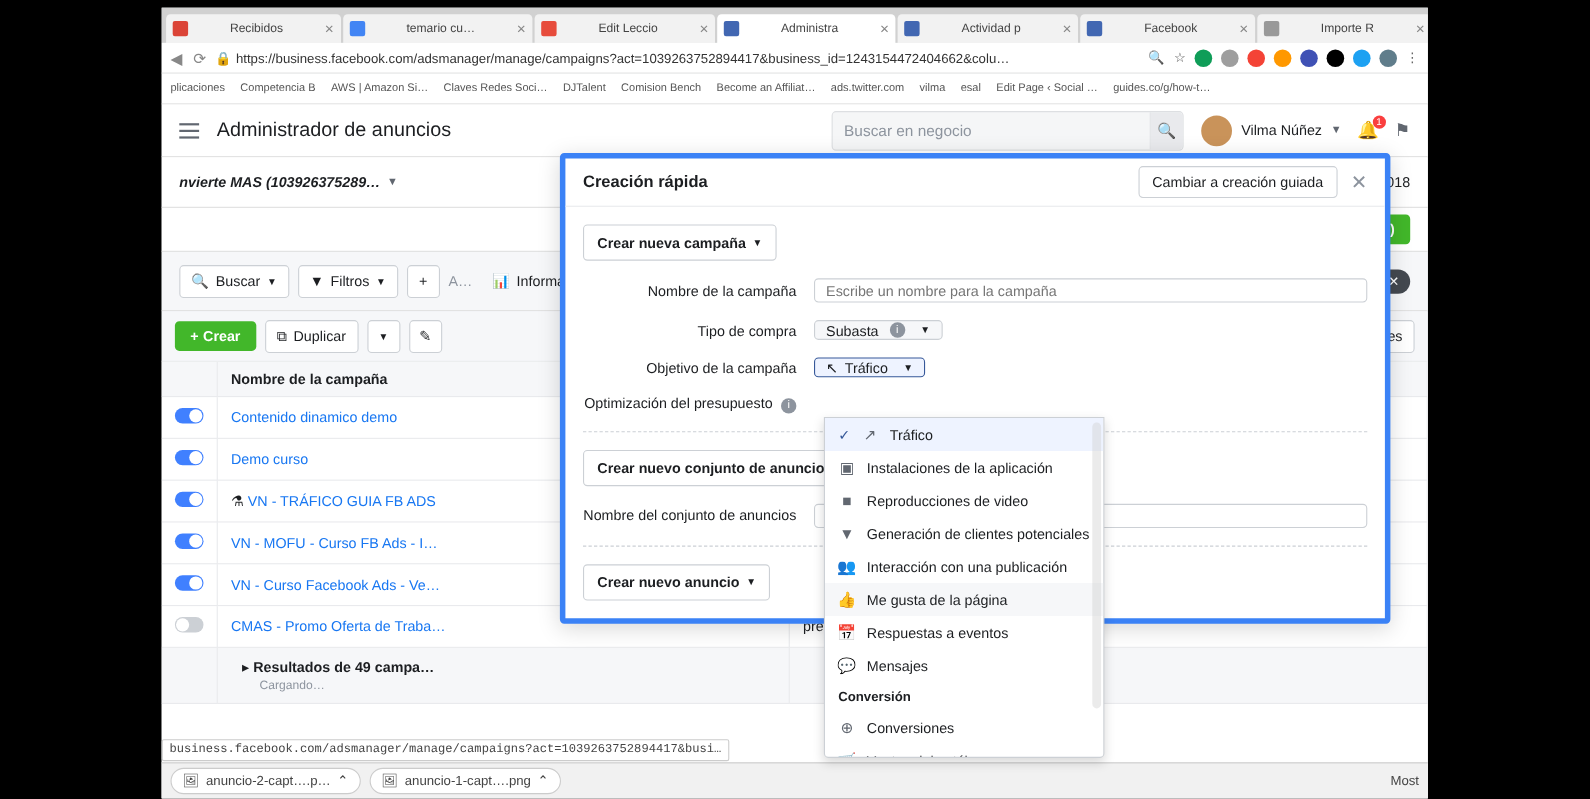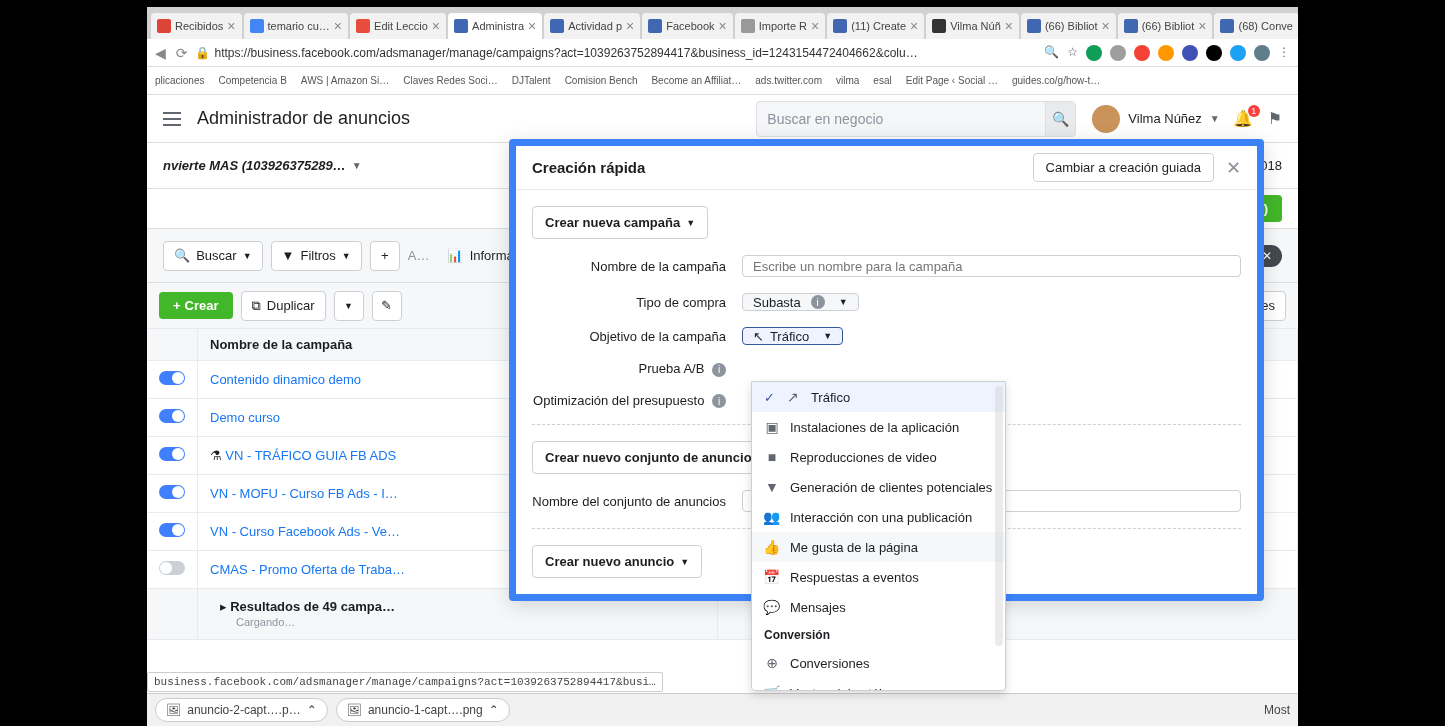--- a/index.html
+++ b/index.html
@@ -1,21 +1,21 @@
 <!DOCTYPE html>
 <html><head>
 <meta charset="utf-8">
 <style>
   * { box-sizing: border-box; margin: 0; padding: 0; font-family: Helvetica, Arial, sans-serif; }
   body { background: #000; width: 1445px; height: 726px; overflow: hidden; position: relative; }
   .screen { position: absolute; top: 7px; left: 147px; width: 1151px; height: 719px; background: #f6f7f9; }
 
   
   .tabs-bar { height: 32px; background: #d1d1d1; display: flex; align-items: flex-end; padding: 0 4px; font-size: 11px; overflow: hidden; }
-  .tab { height: 26px; background: #f2f2f2; border-radius: 4px 4px 0 0; display: flex; align-items: center; padding: 0 6px; margin-right: 2px; color: #444; white-space: nowrap; flex: 0 0 auto; }
+  .tab { height: 26px; background: #f2f2f2; border-radius: 4px 4px 0 0; display: flex; align-items: center; padding: 0 6px; margin-right: 2px; color: #444; white-space: nowrap; flex: 0 0 auto; gap: 34px; }
   .tab.active { background: #fff; }
   .tab .fav { width: 14px; height: 14px; margin-right: 4px; background: #4267b2; border-radius: 2px; display:inline-block;}
   .tab .fav.mail{background:#db4437;}
   .tab .fav.doc{background:#4285f4;}
   .tab .fav.red{background:#e74c3c;}
   .tab .fav.grey{background:#999;}
   .tab .fav.black{background:#333;}
   .tab .close { margin-left: 4px; color: #888; font-size: 14px; cursor: pointer;}
   
   .addr-bar { height: 28px; background: #fff; border-bottom: 1px solid #ddd; display: flex; align-items: center; padding: 0 8px; font-size: 12px; color: #555; }
@@ -62,21 +62,21 @@
   th{background:#f6f7f9;text-align:left;padding:8px 12px;border-bottom:1px solid #e9eaed;border-right:1px solid #e9eaed;color:#1c1e21;font-weight:600;}
   td{padding:10px 12px;border-bottom:1px solid #e9eaed;border-right:1px solid #e9eaed;color:#1c1e21;}
   .toggle{width:26px;height:14px;background:#4080ff;border-radius:7px;position:relative;display:inline-block;}
   .toggle.off{background:#ccd0d5;}
   .toggle:after{content:"";position:absolute;width:12px;height:12px;background:#fff;border-radius:50%;top:1px;right:1px;}
   .toggle.off:after{right:auto;left:1px;}
   .link{color:#1877f2;}
   td.num{text-align:right;}
   td.dash{text-align:center;color:#8d949e;}
   .res-row td{background:#f6f7f9;}
-  .modal{position:absolute;top:132px;left:362px;width:755px;background:#fff;border:7px solid #3b82f6;border-radius:4px;box-shadow:0 4px 20px rgba(0,0,0,0.15);}
+  .modal{position:absolute;top:132px;left:362px;width:755px;background:#fff;border:5px solid #3b82f6;border-radius:4px;box-shadow:0 4px 20px rgba(0,0,0,0.15);}
   .modal-head{height:44px;border-bottom:1px solid #e9eaed;display:flex;align-items:center;padding:0 16px;}
   .modal-title{font-size:15px;font-weight:700;color:#1c1e21;}
   .btn-guided{margin-left:auto;border:1px solid #ccd0d5;padding:6px 12px;border-radius:4px;font-size:13px;color:#1c1e21;background:#fff;}
   .modal-close{margin-left:12px;color:#8d949e;font-size:18px;cursor:pointer;}
   .modal-body{padding:16px;}
   .section-btn{border:1px solid #ccd0d5;border-radius:4px;padding:8px 12px;font-size:13px;color:#1c1e21;font-weight:600;display:inline-flex;align-items:center;gap:6px;}
   .form-row{display:flex;align-items:center;margin-top:16px;}
   .form-label{width:210px;text-align:right;padding-right:16px;font-size:13px;color:#1c1e21;}
   .form-input{flex:1;height:22px;border:1px solid #ccd0d5;border-radius:4px;padding:0 10px;font-size:13px;color:#8d949e;}
   .dd{height:18px;border:1px solid #ccd0d5;border-radius:4px;padding:0 10px;font-size:13px;color:#1c1e21;display:inline-flex;align-items:center;gap:6px;background:#f6f7f9;}
@@ -369,23 +369,20 @@
       </div>
       <div class="form-row" style="position:relative">
         <div class="form-label">Objetivo de la campaña</div>
         <div class="dd sel">
           <span>↖</span>
           <span>Tráfico</span>
           <span style="font-size:9px;margin-left:8px">▼</span>
         </div>
       </div>
       <div class="form-row">
-        <div class="form-label"><span>Prueba A/B</span> <span class="info-ic">i</span></div>
-      </div>
-      <div class="form-row">
         <div class="form-label"><span>Optimización del presupuesto</span> <span class="info-ic">i</span></div>
       </div>
       <div class="divider"></div>
       <div class="section-btn">
         <span>Crear nuevo conjunto de anuncios</span>
           <span style="font-size:9px">▼</span>
       </div>
       <div class="form-row">
         <div class="form-label">Nombre del conjunto de anuncios</div>
         <input class="form-input" style="width: 370px;">

